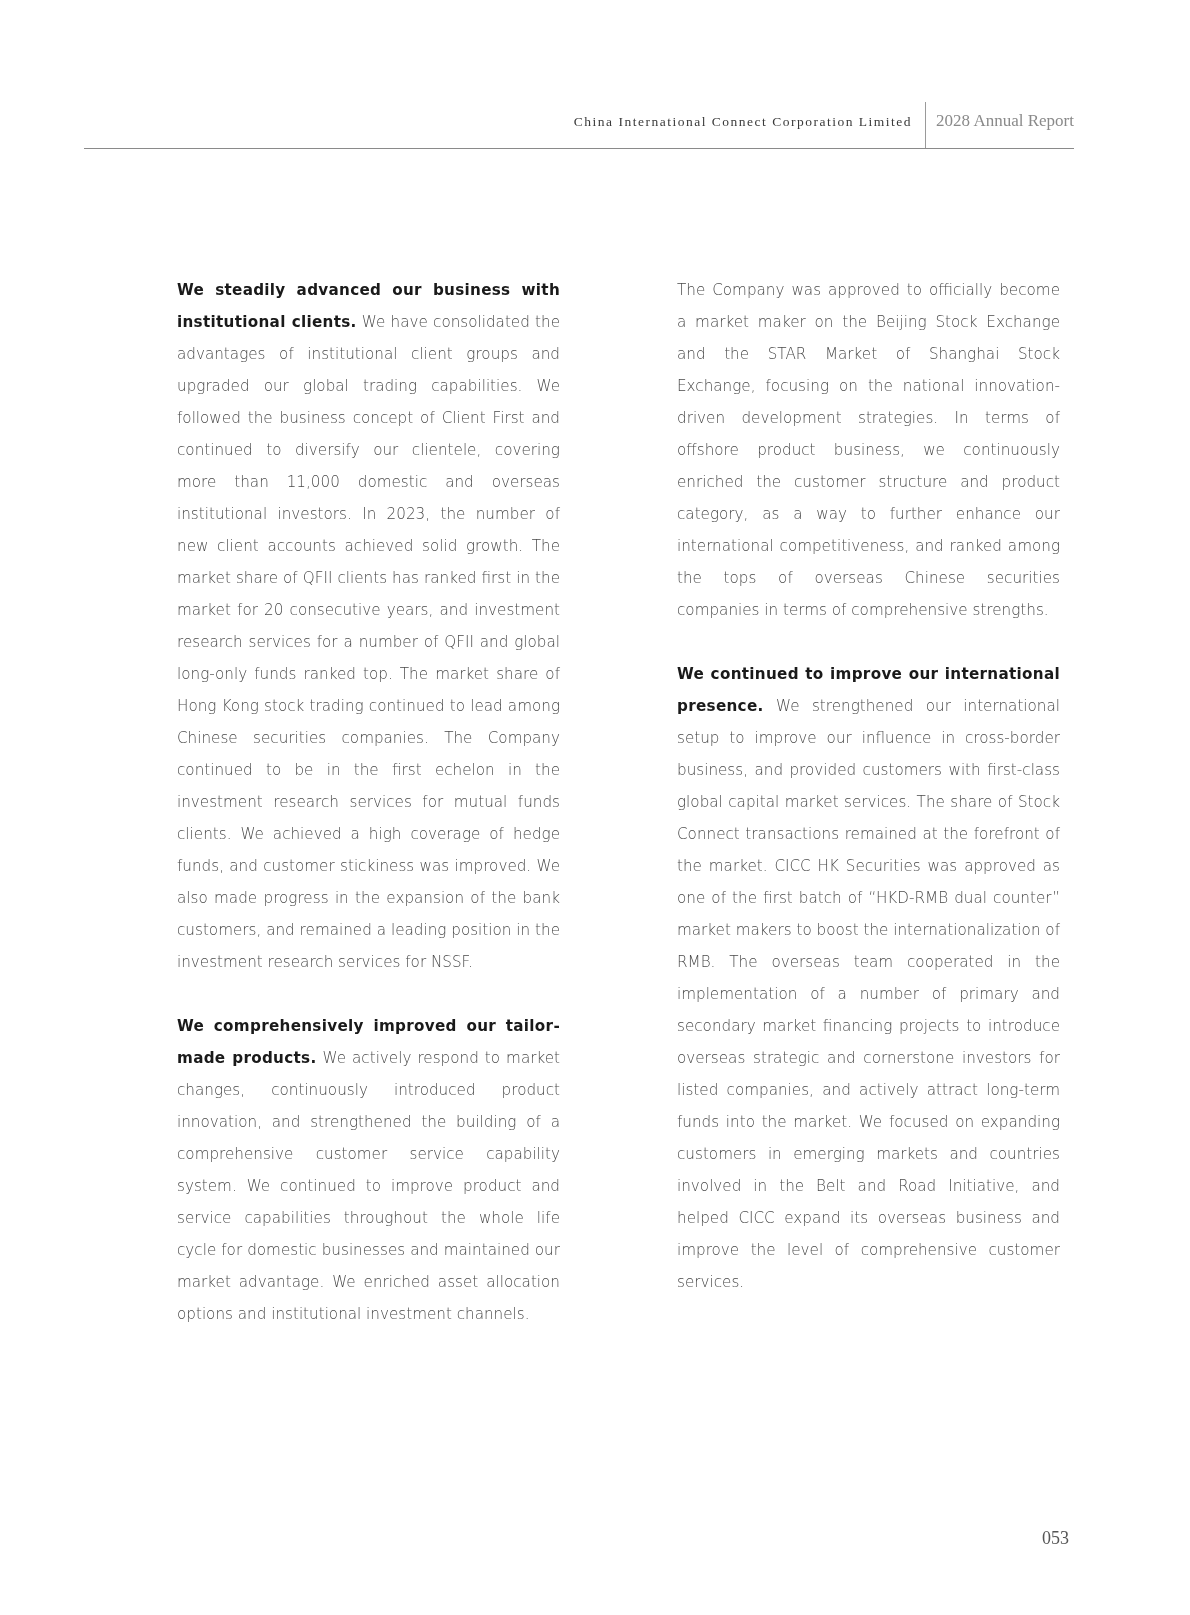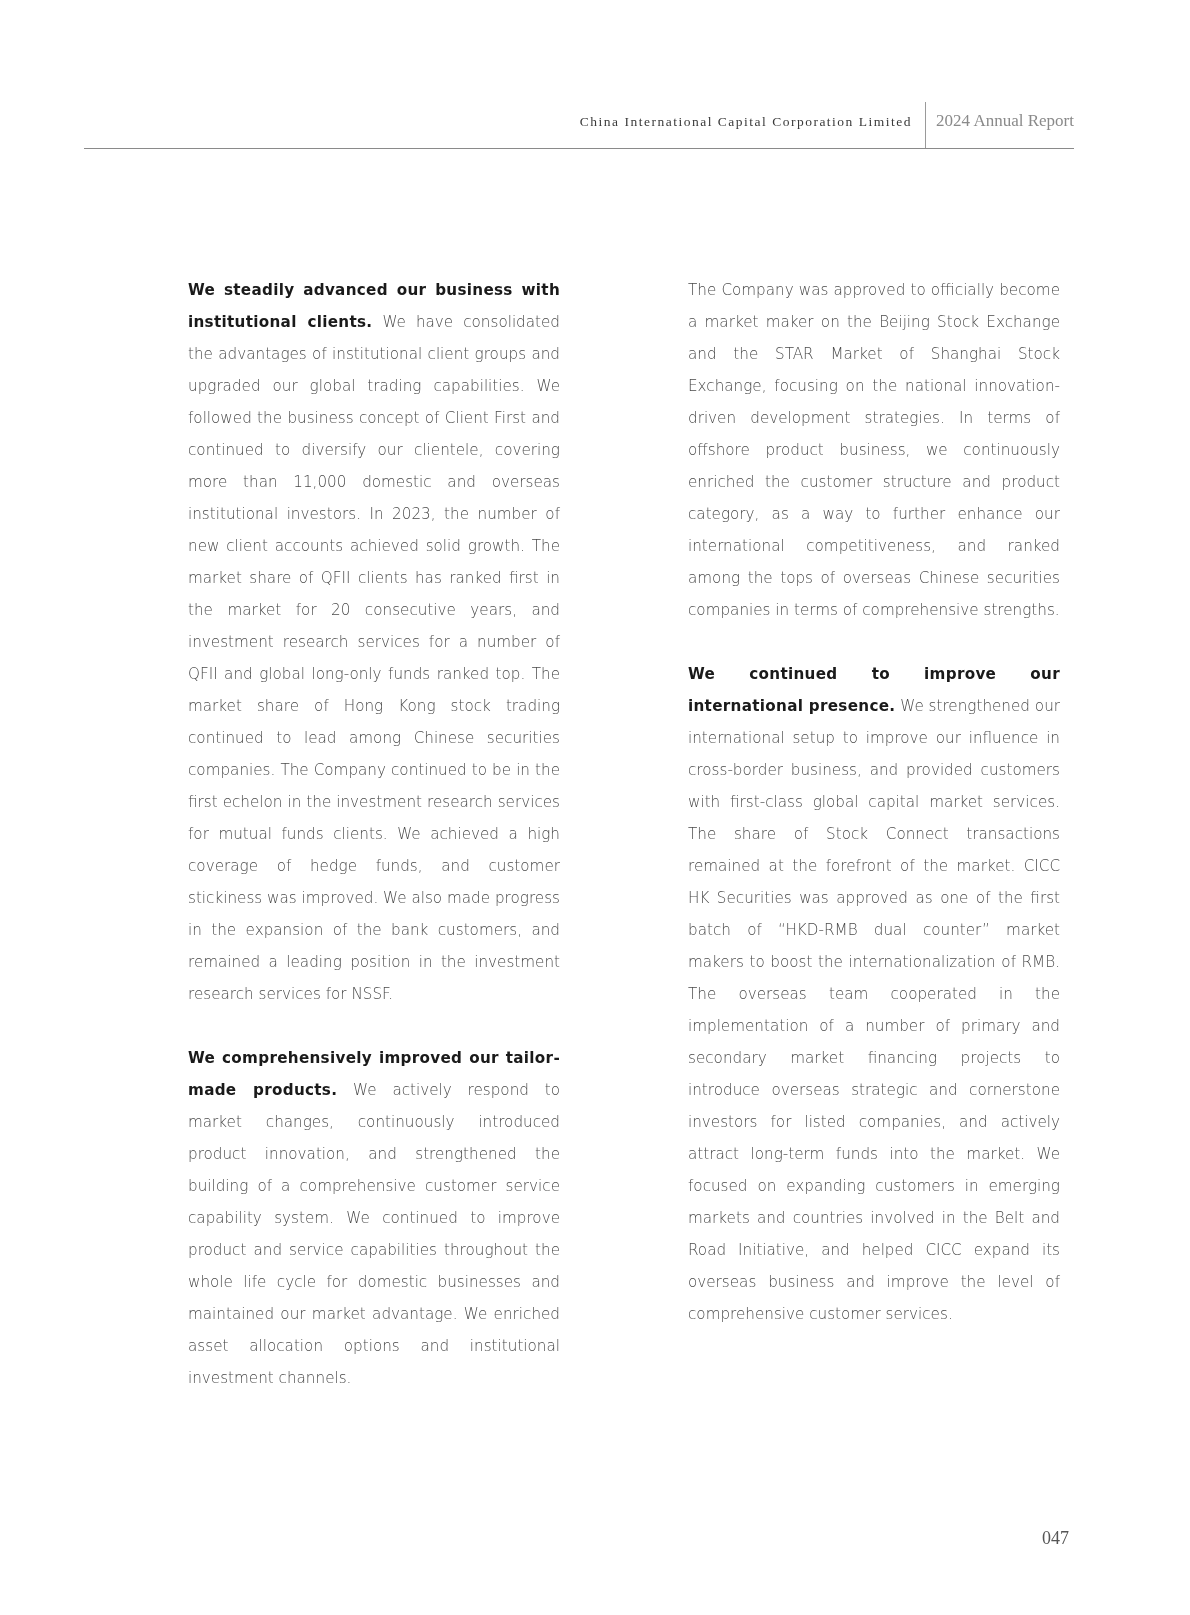--- a/index.html
+++ b/index.html
@@ -55,49 +55,49 @@
     font-family: "DejaVu Sans", sans-serif;
     font-size: 15.2px;
     line-height: 32px;
     color: #4a4a4a;
     text-align: justify;
     font-weight: 300;
   }
   .col-left { left: 176px; }
   .col-right { left: 676px; }
   .para {
-    margin: 0 0 32px 12px;
+    margin: 0 0 32px 1px;
     text-align: justify;
   }
   .para b {
     font-weight: bold;
     color: #1a1a1a;
     letter-spacing: 0.3px;
   }
   .page-number {
     position: absolute;
     left: 1042px;
     top: 1528px;
     font-family: "Liberation Serif", serif;
     font-size: 18px;
     color: #555555;
   }
 </style>
 </head>
 <body>
 
 <div class="header">
-  <span class="header-company">China International Capital Corporation Limited</span>
+  <span class="header-company">China International Connect Corporation Limited</span>
   <span class="header-divider"></span>
-  <span class="header-report">2024 Annual Report</span>
+  <span class="header-report">2028 Annual Report</span>
 </div>
 
 <div class="column col-left">
   <p class="para"><b>We steadily advanced our business with institutional clients.</b><span> We have consolidated the advantages of institutional client groups and upgraded our global trading capabilities. We followed the business concept of Client First and continued to diversify our clientele, covering more than 11,000 domestic and overseas institutional investors. In 2023, the number of new client accounts achieved solid growth. The market share of QFII clients has ranked first in the market for 20 consecutive years, and investment research services for a number of QFII and global long-only funds ranked top. The market share of Hong Kong stock trading continued to lead among Chinese securities companies. The Company continued to be in the first echelon in the investment research services for mutual funds clients. We achieved a high coverage of hedge funds, and customer stickiness was improved. We also made progress in the expansion of the bank customers, and remained a leading position in the investment research services for NSSF.</span></p>
   <p class="para"><b>We comprehensively improved our tailor-made products.</b><span> We actively respond to market changes, continuously introduced product innovation, and strengthened the building of a comprehensive customer service capability system. We continued to improve product and service capabilities throughout the whole life cycle for domestic businesses and maintained our market advantage. We enriched asset allocation options and institutional investment channels.</span></p>
 </div>
 
 <div class="column col-right">
   <p class="para"><span>The Company was approved to officially become a market maker on the Beijing Stock Exchange and the STAR Market of Shanghai Stock Exchange, focusing on the national innovation-driven development strategies. In terms of offshore product business, we continuously enriched the customer structure and product category, as a way to further enhance our international competitiveness, and ranked among the tops of overseas Chinese securities companies in terms of comprehensive strengths.</span></p>
   <p class="para"><b>We continued to improve our international presence.</b><span> We strengthened our international setup to improve our influence in cross-border business, and provided customers with first-class global capital market services. The share of Stock Connect transactions remained at the forefront of the market. CICC HK Securities was approved as one of the first batch of “HKD-RMB dual counter” market makers to boost the internationalization of RMB. The overseas team cooperated in the implementation of a number of primary and secondary market financing projects to introduce overseas strategic and cornerstone investors for listed companies, and actively attract long-term funds into the market. We focused on expanding customers in emerging markets and countries involved in the Belt and Road Initiative, and helped CICC expand its overseas business and improve the level of comprehensive customer services.</span></p>
 </div>
 
-<div class="page-number">047</div>
+<div class="page-number">053</div>
 
 </body></html>

